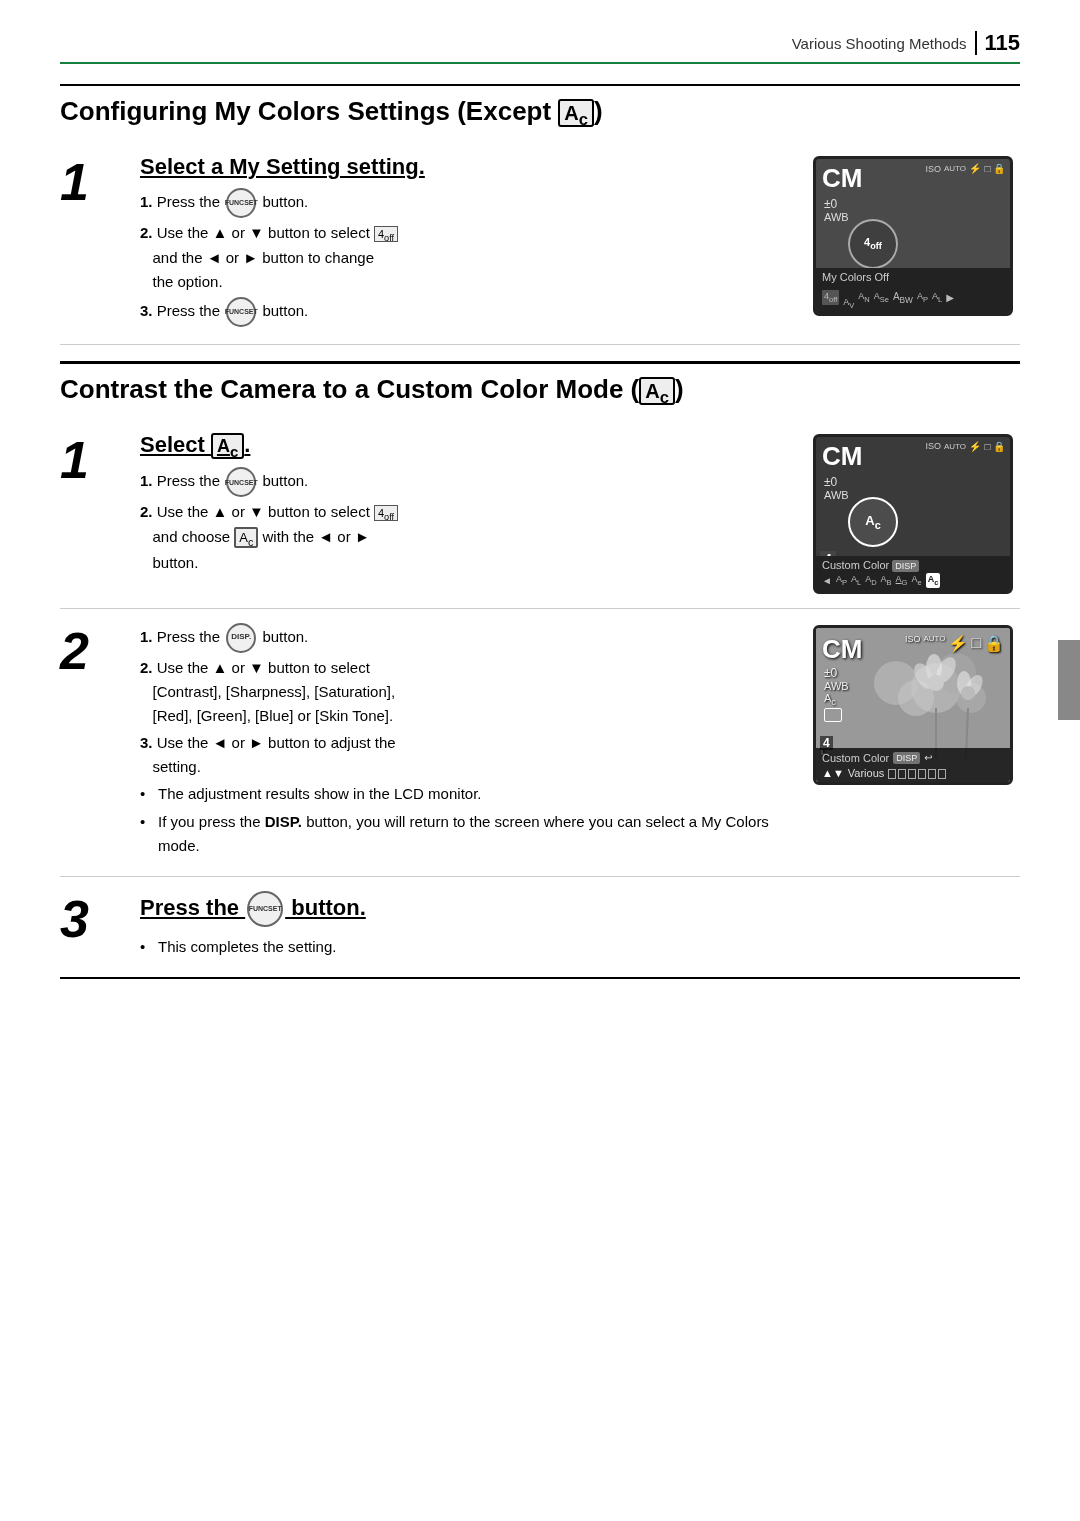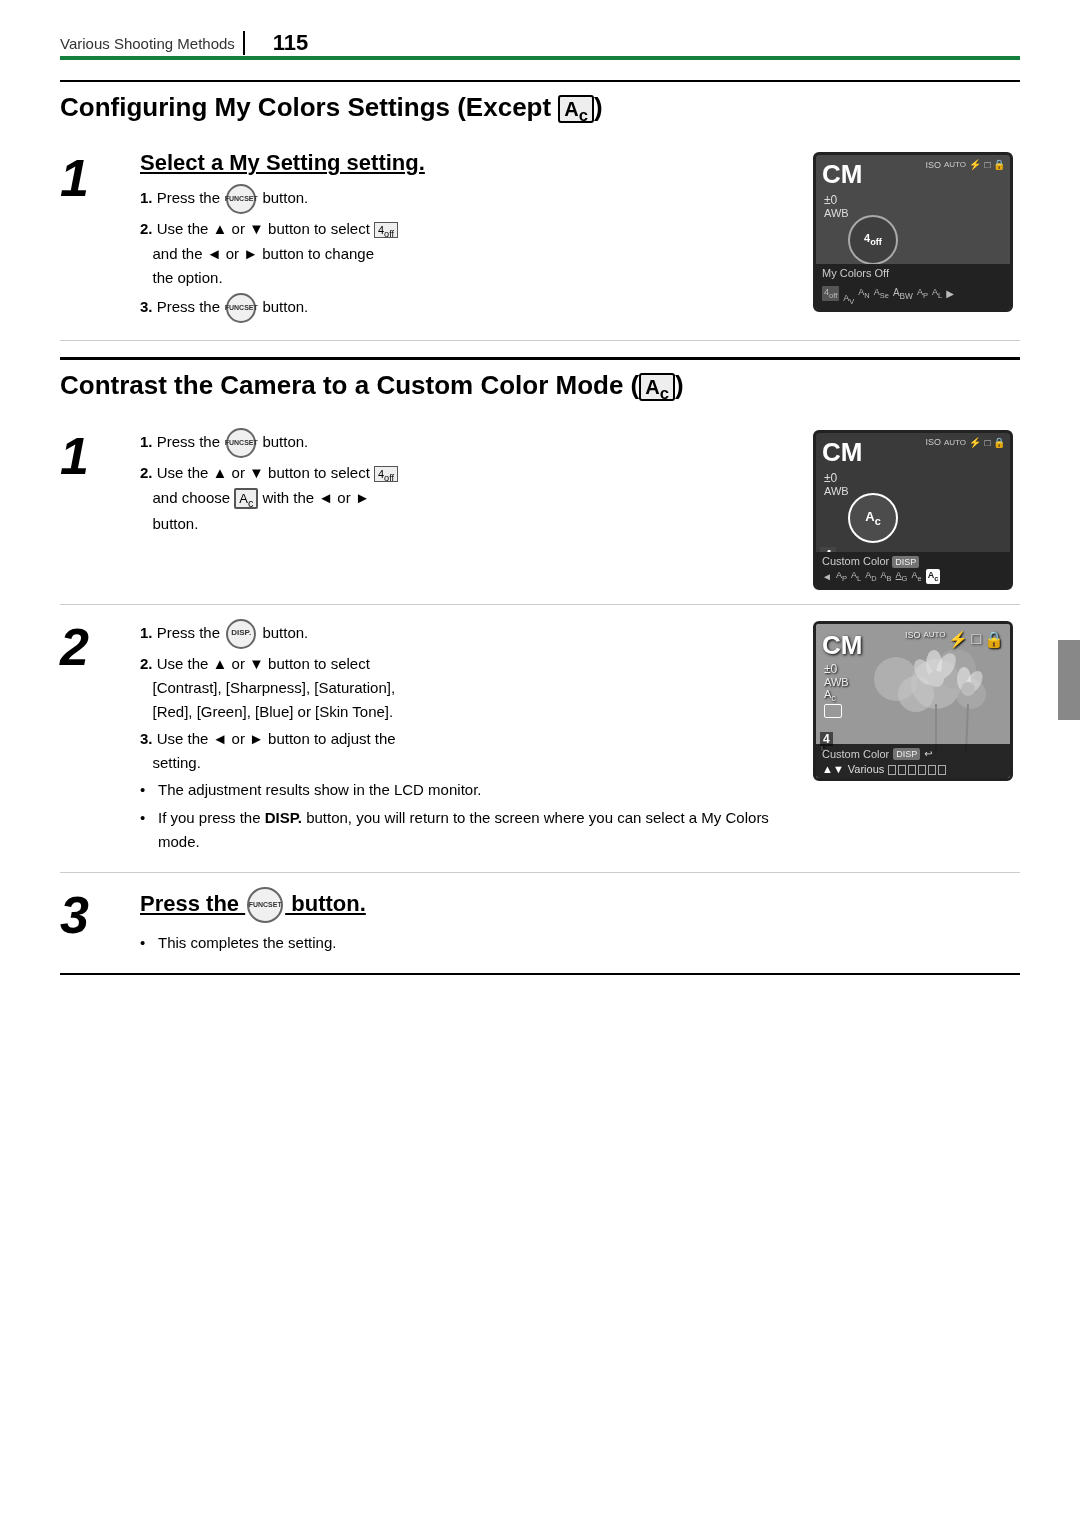--- a/index.html
+++ b/index.html
@@ -15,34 +15,34 @@
     .page-container {
       width: 1080px;
       min-height: 1521px;
       padding: 30px 60px 40px 60px;
       position: relative;
     }
 
     
     .page-header {
       display: flex;
-      justify-content: flex-start;
+      justify-content: flex-end;
       align-items: center;
-      border-bottom: 4px solid #15803d;
-      padding-bottom: 0;
+      border-bottom: 2px solid #15803d;
+      padding-bottom: 6px;
       margin-bottom: 20px;
     }
     .page-header-text {
       font-size: 15px;
       color: #333;
     }
     .page-number {
       font-size: 22px;
       font-weight: bold;
-      margin-left: 20px;
+      margin-left: 0;
       color: #000;
     }
     .header-divider {
       width: 2px;
       height: 24px;
       background: #000;
       margin: 0 8px;
       display: inline-block;
     }
 
@@ -439,20 +439,23 @@
   <div class="section-title section-top-border" style="margin-top:16px;">
     <span>Contrast the Camera to a Custom Color Mode (</span><span style="font-size:20px;border:2px solid #000;padding:1px 4px;border-radius:3px;font-weight:bold;background:#eee;">A<sub>c</sub></span><span>)</span>
   </div>
 
   <div class="step-block">
     <div class="step-number-col">
       <span class="step-number">1</span>
     </div>
     <div class="step-inner">
       <div class="step-content">
+        <div class="step-heading">
+          Select <span style="font-size:18px;border:2px solid #000;padding:1px 4px;border-radius:3px;font-weight:bold;background:#eee;">A<sub>c</sub></span>.
+        </div>
         <div class="step-body">
           <div class="numbered-item">
             <strong>1.</strong> Press the
             <span class="func-btn" style="font-size:7px;line-height:1.1;text-align:center;">
                 <span style="display:block;font-size:7px;">FUNC</span>
                 <span style="display:block;font-size:7px;">SET</span>
               </span>
             button.
           </div>
           <div class="numbered-item">

